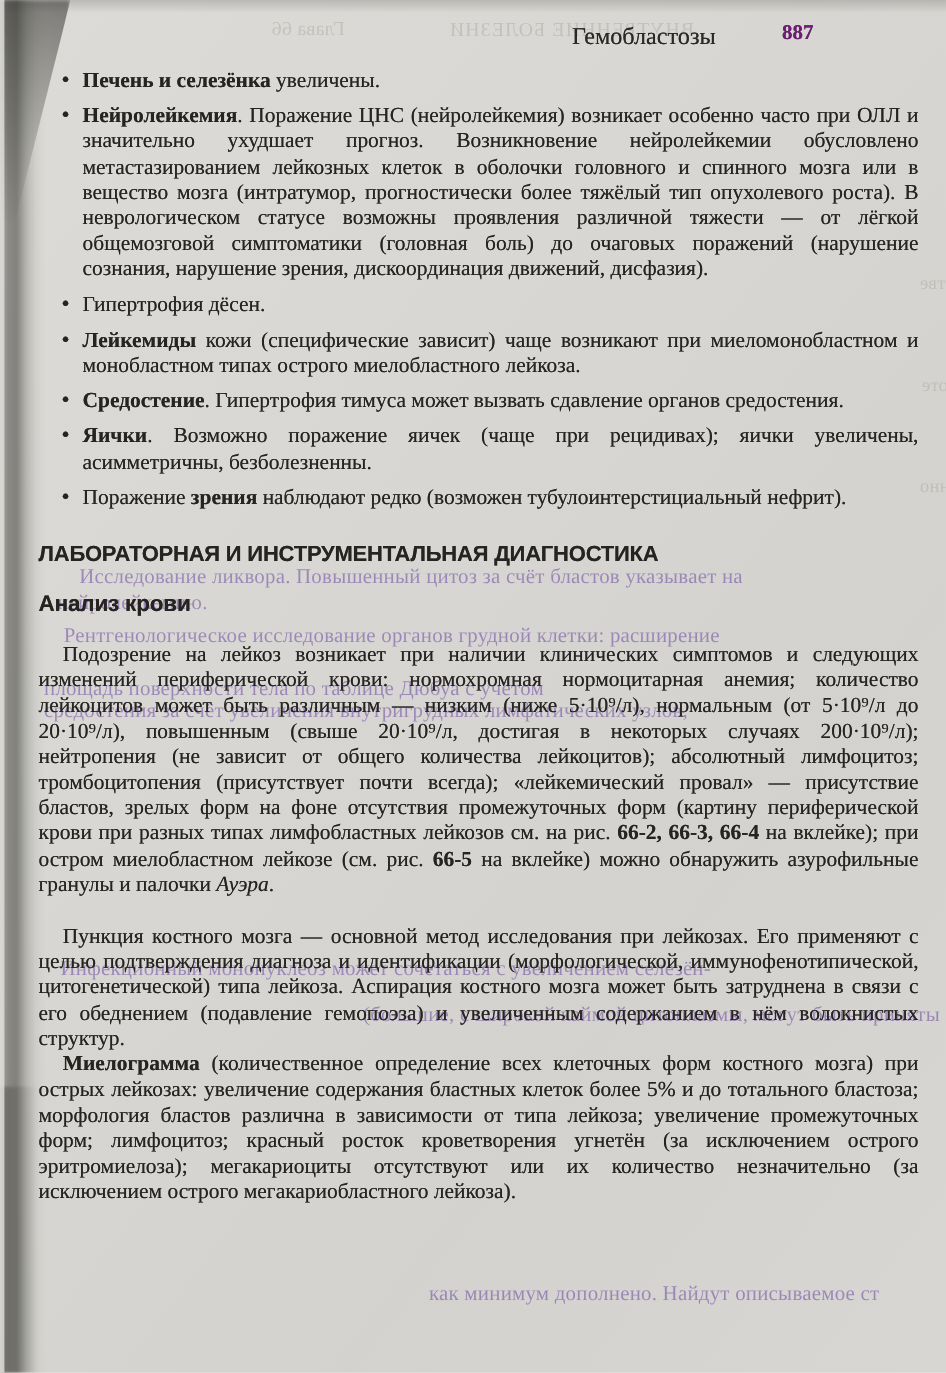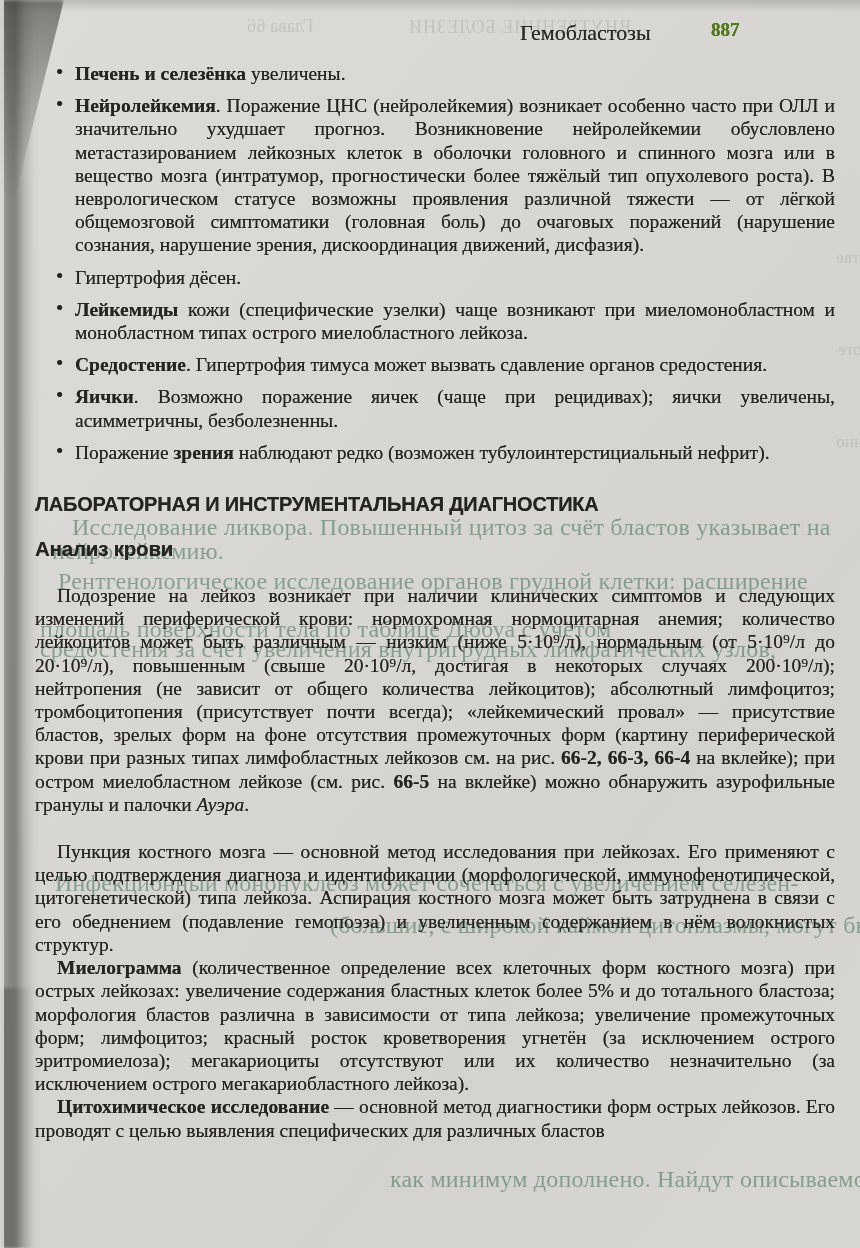--- a/index.html
+++ b/index.html
@@ -19,41 +19,41 @@
     filter:blur(1px);}
   .binding-top-wedge{position:absolute;left:0;top:0;width:64px;height:200px;pointer-events:none;
     background:linear-gradient(200deg,rgba(40,40,36,.55),rgba(40,40,36,.25) 55%,rgba(40,40,36,0));
     clip-path:polygon(0 0,100% 0,22% 100%,0 100%);filter:blur(2px);}
   .binding-bottom{position:absolute;left:0;bottom:0;width:34px;height:260px;pointer-events:none;
     background:linear-gradient(to right,rgba(60,60,55,.45),rgba(60,60,55,.18) 55%,rgba(60,60,55,0));
     filter:blur(1.5px);}
   .edge-light{position:absolute;left:0;top:0;bottom:0;width:4px;background:rgba(222,221,217,.85);pointer-events:none;}
 
   
-  .ghost{position:absolute;color:#14532d;opacity:.42;filter:blur(.6px);
-    font-size:24px;white-space:nowrap;letter-spacing:.2px;}
+  .ghost{position:absolute;color:#4c1d95;opacity:.42;filter:blur(.6px);
+    font-size:19px;white-space:nowrap;letter-spacing:.2px;}
   .ghost.mirror{transform:scaleX(-1);opacity:.5;color:#adaca4;}
   .gh-chapter{left:247px;top:16px;font-size:18px;}
   .gh-book{left:408px;top:17px;font-size:18px;letter-spacing:1px;}
   .g0{left:72px;top:514px;}
   .g1{left:52px;top:538px;}
   .g2{left:58px;top:568px;}
   .g3{left:40px;top:592px;margin-top:44px;}
   .g4{left:40px;top:616px;}
   .g5{left:55px;top:870px;}
   .g6{left:330px;top:912px;}
   .g7{left:390px;top:1166px;}
   .m0{left:836px;top:248px;font-size:17px;}
   .m1{left:838px;top:340px;font-size:17px;}
   .m2{left:836px;top:432px;font-size:17px;}
 
   
   .running-title{position:absolute;left:520px;top:20px;font-size:22px;color:#2b2925;
     text-shadow:0 0 .4px rgba(40,38,34,.8);}
-  .page-number{position:absolute;left:711px;top:19px;font-size:19px;font-weight:700;color:#4d7c0f;
+  .page-number{position:absolute;left:711px;top:19px;font-size:19px;font-weight:700;color:#701a75;
     text-shadow:0 0 .4px rgba(40,38,34,.8);}
 
   
   .content{position:absolute;left:35px;top:0;width:800px;
     font-size:19.5px;line-height:23.2px;text-align:justify;
     text-shadow:0 0 .4px rgba(38,36,32,.75);}
   ul.bullets{list-style:none;margin:62px 0 0 0;padding:0;}
   ul.bullets li{position:relative;padding-left:40px;margin-bottom:9px;}
   ul.bullets .dot{position:absolute;left:21px;top:-1px;font-size:21px;}
   b{font-weight:700;}
@@ -96,35 +96,34 @@
     <li>
       <span class="dot">•</span><span></span><b>Печень и селезёнка</b><span> увеличены.</span>
     </li>
     <li>
       <span class="dot">•</span><span></span><b>Нейролейкемия</b><span>. Поражение ЦНС (нейролейкемия) возникает особенно часто при ОЛЛ и значительно ухудшает прогноз. Возникновение нейролейкемии обусловлено метастазированием лейкозных клеток в оболочки головного и спинного мозга или в вещество мозга (интратумор, прогностически более тяжёлый тип опухолевого роста). В неврологическом статусе возможны проявления различной тяжести — от лёгкой общемозговой симптоматики (головная боль) до очаговых поражений (нарушение сознания, нарушение зрения, дискоординация движений, дисфазия).</span>
     </li>
     <li>
       <span class="dot">•</span><span></span><b></b><span>Гипертрофия дёсен.</span>
     </li>
     <li>
-      <span class="dot">•</span><span></span><b>Лейкемиды</b><span> кожи (специфические узелки) чаще возникают при миеломонобластном и монобластном типах острого миелобластного лейкоза.</span>
+      <span class="dot">•</span><span></span><b>Лейкемиды</b><span> кожи (специфические зависит) чаще возникают при миеломонобластном и монобластном типах острого миелобластного лейкоза.</span>
     </li>
     <li>
       <span class="dot">•</span><span></span><b>Средостение</b><span>. Гипертрофия тимуса может вызвать сдавление органов средостения.</span>
     </li>
     <li>
       <span class="dot">•</span><span></span><b>Яички</b><span>. Возможно поражение яичек (чаще при рецидивах); яички увеличены, асимметричны, безболезненны.</span>
     </li>
     <li>
       <span class="dot">•</span><span>Поражение </span><b>зрения</b><span> наблюдают редко (возможен тубулоинтерстициальный нефрит).</span>
     </li>
   </ul>
 
   <h1 class="sec">ЛАБОРАТОРНАЯ И ИНСТРУМЕНТАЛЬНАЯ ДИАГНОСТИКА</h1>
 
   <h2 class="sub">Анализ крови</h2>
   <p class="gap"><span>Подозрение на лейкоз возникает при наличии клинических симптомов и следующих изменений периферической крови: нормохромная нормоцитарная анемия; количество лейкоцитов может быть различным — низким (ниже 5·10⁹/л), нормальным (от 5·10⁹/л до 20·10⁹/л), повышенным (свыше 20·10⁹/л, достигая в некоторых случаях 200·10⁹/л); нейтропения (не зависит от общего количества лейкоцитов); абсолютный лимфоцитоз; тромбоцитопения (присутствует почти всегда); «лейкемический провал» — присутствие бластов, зрелых форм на фоне отсутствия промежуточных форм (картину периферической крови при разных типах лимфобластных лейкозов см. на рис. </span><b>66-2, 66-3, 66-4</b><span> на вклейке); при остром миелобластном лейкозе (см. рис. </span><b>66-5</b><span> на вклейке) можно обнаружить азурофильные гранулы и палочки </span><i>Ауэра</i><span>.</span></p>
 
   <p class="gap"><span>Пункция костного мозга — основной метод исследования при лейкозах. Его применяют с целью подтверждения диагноза и идентификации (морфологической, иммунофенотипической, цитогенетической) типа лейкоза. Аспирация костного мозга может быть затруднена в связи с его обеднением (подавление гемопоэза) и увеличенным содержанием в нём волокнистых структур.</span></p>
   <p><b>Миелограмма</b><span> (количественное определение всех клеточных форм костного мозга) при острых лейкозах: увеличение содержания бластных клеток более 5% и до тотального бластоза; морфология бластов различна в зависимости от типа лейкоза; увеличение промежуточных форм; лимфоцитоз; красный росток кроветворения угнетён (за исключением острого эритромиелоза); мегакариоциты отсутствуют или их количество незначительно (за исключением острого мегакариобластного лейкоза).</span></p>
-  <p><b>Цитохимическое исследование</b><span> — основной метод диагностики форм острых лейкозов. Его проводят с целью выявления специфических для различных бластов</span></p>
 
 </div>
 
 </body></html>

